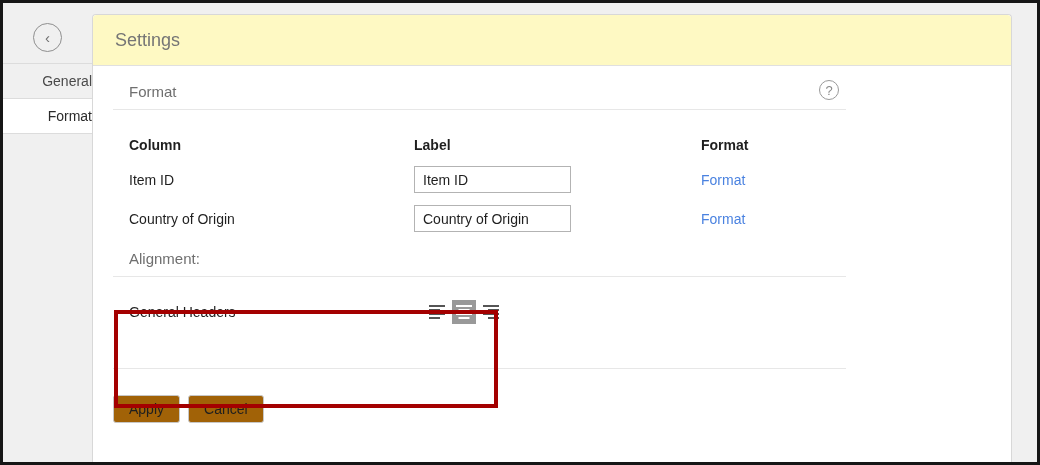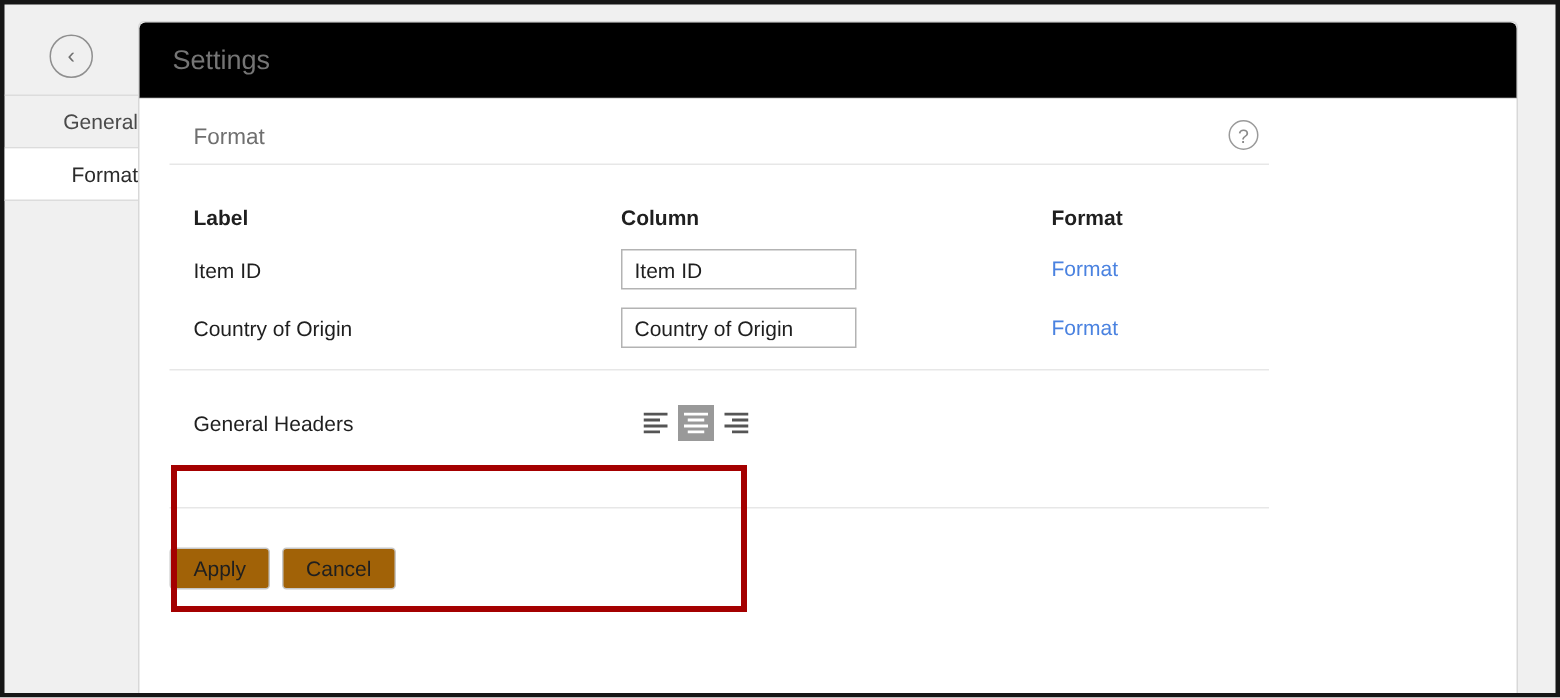--- a/index.html
+++ b/index.html
@@ -21,21 +21,21 @@
     color:#4a4a4a; border-bottom:1px solid #dcdcdc; cursor:pointer;
   }
   .nav-item.active { background:#ffffff; color:#2b2b2b; }
   
   .panel {
     position:absolute; left:89px; top:11px; width:920px; bottom:0;
     background:#ffffff; border:1px solid #d8d8d8; border-bottom:none;
     border-radius:4px 4px 0 0; box-sizing:border-box;
   }
   .panel-header {
-    height:50px; background:#000000; border-bottom:1px solid #e0e0e0;
+    height:50px; background:#fef9c3; border-bottom:1px solid #e0e0e0;
     border-radius:4px 4px 0 0; display:flex; align-items:center;
     padding-left:22px; font-size:18px; color:#757575;
   }
   .panel-body { position:relative; }
   .sep { height:1px; background:#e7e7e7; margin-left:20px; width:733px; }
   
   .format-head-row { position:relative; margin-top:17px; height:18px; }
   .section-heading { margin-left:36px; font-size:15px; color:#6f6f6f; }
   .help-icon {
     position:absolute; left:726px; top:-3px; width:20px; height:20px; box-sizing:border-box;
@@ -100,37 +100,38 @@
 
       <div class="red-box"></div>
 
       <div class="format-head-row">
         <span class="section-heading">Format</span>
         <span class="help-icon">?</span>
       </div>
       <div class="sep sep-format"></div>
 
       <div class="thead">
+        <div class="th">Column</div>
         <div class="th">Label</div>
-        <div class="th">Column</div>
         <div class="th">Format</div>
       </div>
 
       <div class="trow">
         <div class="cell-text">Item ID</div>
         <div><input class="label-input" type="text" value="Item ID" style=""></div>
         <div><a class="format-link" style="color:#4a82e0">Format</a></div>
       </div>
 
       <div class="trow">
         <div class="cell-text">Country of Origin</div>
         <div><input class="label-input" type="text" value="Country of Origin" style=""></div>
         <div><a class="format-link" style="color:#4a82e0">Format</a></div>
       </div>
 
+      <div class="align-heading">Alignment:</div>
       <div class="sep sep-align"></div>
 
       <div class="align-row">
         <div class="align-label">General Headers</div>
         <div class="align-group">
           <button class="align-btn">
             <svg width="18" height="14" viewBox="0 0 18 14">
               <rect x="0" y="0" width="16" height="2" fill="#555"></rect>
               <rect x="0" y="4" width="11" height="2" fill="#555"></rect>
               <rect x="0" y="8" width="16" height="2" fill="#555"></rect>

